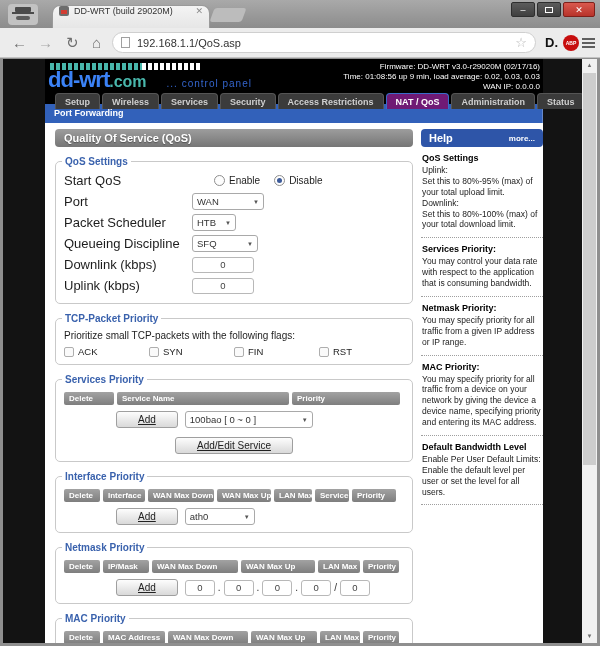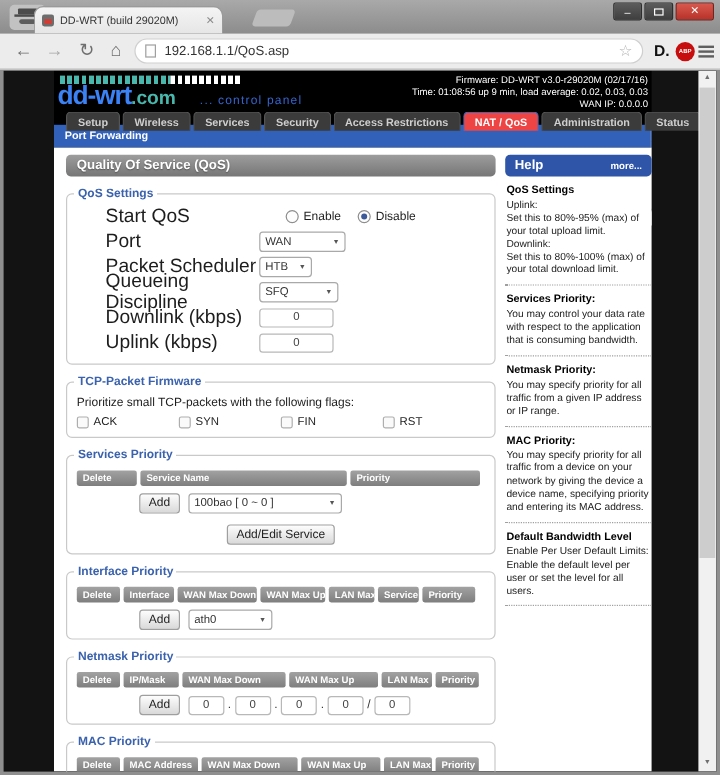--- a/index.html
+++ b/index.html
@@ -8,22 +8,22 @@
 
   
   .titlebar { position:absolute; top:0; left:0; right:0; height:28px;
               background:linear-gradient(#a9a9a9,#8c8c8c); }
   .incognito { position:absolute; left:8px; top:4px; width:30px; height:21px; background:#c2c2c2;
                border-radius:4px; overflow:hidden; }
   .incognito .hat { position:absolute; left:7px; top:3px; width:16px; height:5px; background:#4b4b4b; border-radius:1px; }
   .incognito .brim { position:absolute; left:4px; top:8px; width:22px; height:2px; background:#4b4b4b; }
   .incognito .eyes { position:absolute; left:8px; top:12px; width:14px; height:4px;
                      background:#5d5d5d; border-radius:2px; }
-  .btab { position:absolute; left:28px; top:5px; width:158px; height:23px; background:linear-gradient(#f4f4f4,#e6e6e6);
-          border-radius:8px 8px 0 0; display:flex; align-items:center; padding:0 6px; border:1px solid #9a9a9a; border-bottom:none; }
+  .btab { position:absolute; left:52px; top:5px; width:158px; height:23px; background:linear-gradient(#f4f4f4,#e6e6e6);
+          border-radius:8px 8px 0 0; display:flex; padding:0 6px; border:1px solid #9a9a9a; border-bottom:none; }
   .favicon { width:10px; height:10px; margin-right:5px; background:#6d6d6d; border-radius:2px; position:relative; flex:0 0 auto;}
   .favicon::after { content:''; position:absolute; left:2px; top:4px; width:6px; height:4px; background:#d23c32; }
   .btab .t { font-size:9px; color:#333; white-space:nowrap; overflow:hidden; flex:1; }
   .btab .x { font-size:9px; color:#8c8c8c; margin-left:4px; cursor:pointer; }
   .newtab { position:absolute; left:212px; top:8px; width:32px; height:14px; background:#bcbcbc;
             border-radius:3px; transform:skewX(-20deg); }
   .winctl { position:absolute; right:5px; top:2px; display:flex; gap:2px; }
   .winctl .wb { width:24px; height:15px; display:flex; align-items:center; justify-content:center;
                 font-size:9px; color:#fff; background:linear-gradient(#5c5c5c,#3f3f3f); border:1px solid #2e2e2e; border-radius:2px;}
   .winctl .wb.max i { display:block; width:8px; height:6px; border:1px solid #fff; }
@@ -61,21 +61,21 @@
   .dash-white { width:58px; height:7px; background:repeating-linear-gradient(90deg,#fff 0 4px,#000 4px 6px); }
   .logo-row { display:flex; align-items:baseline; margin-top:-3px; }
   .logo-dd { font-size:22px; font-weight:bold; color:#3b82f6; letter-spacing:-1px; }
   .logo-com { font-size:16px; font-weight:bold; color:#49b7ac; }
   .logo-tag { font-size:10px; color:#3465cd; margin-left:20px; letter-spacing:1px; }
   .fw-info { position:absolute; right:3px; top:3px; text-align:right; color:#fff; font-size:8px; line-height:10px; }
 
   .main-tabs { display:flex; gap:2px; padding-left:7px; margin-top:0; }
   .mtab { background:#3b3b3b; color:#cfcfcf; font-size:9px; font-weight:bold; padding:3px 9px 2px;
           border-radius:4px 4px 0 0; border:1px solid #555; border-bottom:none; cursor:pointer; white-space:nowrap;}
-  .mtab.active { background:#ef4444; color:#fff; border-color:#3a6cc8; }
+  .mtab.active { background:#701a75; color:#fff; border-color:#3a6cc8; }
 
   .subtabs { display:flex; background:#3261ba; height:19px; align-items:stretch;flex-direction:column; }
   .stab { color:#fff; font-size:9px; font-weight:bold; padding:4px 9px 0; border-right:1px solid rgba(255,255,255,.25); cursor:pointer; white-space:nowrap;}
   .stab.active { background:#fff; color:#1b1b1b; border-radius:3px 3px 0 0; border-right:none; }
 
   .content { position:absolute; top:64px; left:0; right:0; bottom:0; background:#fff; display:flex; padding:6px 0 0 10px; }
   .main-col { width:358px; flex:0 0 auto; }
   .help-col { width:122px; margin-left:8px; flex:0 0 auto; }
 
   .page-title-bar { background:linear-gradient(#9d9d9d,#767676); border-radius:4px; color:#fff; font-weight:bold;
@@ -85,21 +85,21 @@
   .help-header .h { font-weight:bold; font-size:11px; }
   .help-header .m { font-size:8px; font-weight:bold; cursor:pointer; }
   .help-sec { border-bottom:1px dotted #9f9f9f; padding:6px 1px 7px; }
   .help-sec h4 { font-size:9px; color:#000; margin-bottom:2px; }
   .help-body { font-size:8.5px; color:#222; line-height:1.28; white-space:pre-line; }
 
   fieldset { border:1px solid #c9c9c9; border-radius:5px; margin-top:9px; padding:3px 8px 7px; }
   legend { color:#3a62ad; font-size:10px; font-weight:bold; padding:0 3px; margin-left:-2px; }
 
   .frow { display:flex; align-items:center; height:21px; }
-  .flabel { width:128px; font-size:16px; color:#1d1d1d; flex:0 0 auto;margin-left:24px; }
+  .flabel { width:128px; font-size:13px; color:#1d1d1d; flex:0 0 auto; }
   .radio { width:11px; height:11px; border:1px solid #8e8e8e; border-radius:50%; background:#fdfdfd; display:inline-block; margin-right:4px; cursor:pointer;}
   .radio.sel { position:relative; }
   .radio.sel::after { content:''; position:absolute; left:2px; top:2px; width:5px; height:5px; border-radius:50%; background:#3c5a99; }
   .rlabel { font-size:10px; color:#1d1d1d; margin-right:14px; }
   .sel-box { display:inline-flex; align-items:center; border:1px solid #a9a9a9; border-radius:3px; background:#fff;
              font-size:9.5px; color:#333; padding:0 4px; height:17px; cursor:pointer; }
   .sel-box .v { flex:1; white-space:nowrap; overflow:hidden;}
   .sel-box .ar { font-size:6px; color:#555; margin-left:6px; }
   .w-port{width:72px}.w-sched{width:44px}.w-queue{width:66px}.w-svc{width:128px}.w-if{width:70px}
   .num { width:62px; height:16px; border:1px solid #b8b8b8; border-radius:3px; text-align:center; font-size:9.5px; color:#444; }
@@ -110,21 +110,21 @@
   .flags { display:flex; }
   .flag { width:25%; display:flex; align-items:center; }
   .cb { width:10px; height:10px; border:1px solid #aeaeae; background:#fafafa; border-radius:2px; margin-right:4px; cursor:pointer; flex:0 0 auto;}
   .flabel-sm { font-size:9.5px; color:#1d1d1d; }
 
   .thead { display:flex; gap:3px; margin:4px 0 6px; }
   .th { background:linear-gradient(#a2a2a2,#7e7e7e); color:#fff; font-size:8px; font-weight:bold;
         padding:2px 5px; border-radius:2px; white-space:nowrap; overflow:hidden; }
   .trow { display:flex; align-items:center; margin-left:52px; }
   .btn { background:linear-gradient(#fdfdfd,#d9d9d9); border:1px solid #9f9f9f; border-radius:3px;
-         font-size:10px; padding:2px 7px; color:#222; cursor:pointer; }
+         font-size:10px; padding:2px 21px; color:#222; cursor:pointer;text-decoration:underline; }
   .center-row { text-align:center; margin-top:7px; }
 
   
   .sv-del{width:50px}.sv-name{width:172px}.sv-prio{width:108px}
   
   .if-del{width:36px}.if-if{width:42px}.if-wmd{width:66px}.if-wmu{width:54px}.if-lan{width:38px}.if-svc{width:34px}.if-prio{width:44px}
   
   .nm-del{width:36px}.nm-ip{width:46px}.nm-wmd{width:86px}.nm-wmu{width:74px}.nm-lan{width:42px}.nm-prio{width:36px}
   
   .mc-del{width:36px}.mc-mac{width:62px}.mc-wmd{width:80px}.mc-wmu{width:66px}.mc-lan{width:40px}.mc-prio{width:36px}
@@ -254,21 +254,21 @@
               <span class="flabel">Downlink (kbps)</span>
               <input class="num" value="0" style="">
             </div>
             <div class="frow">
               <span class="flabel">Uplink (kbps)</span>
               <input class="num" value="0" style="">
             </div>
           </fieldset>
 
           <fieldset>
-            <legend>TCP-Packet Firmware</legend>
+            <legend>TCP-Packet Priority</legend>
             <div class="desc">Prioritize small TCP-packets with the following flags:</div>
             <div class="flags">
               <span class="flag">
                 <span class="cb"></span>
                 <span class="flabel-sm">ACK</span>
               </span>
               <span class="flag">
                 <span class="cb"></span>
                 <span class="flabel-sm">SYN</span>
               </span>

